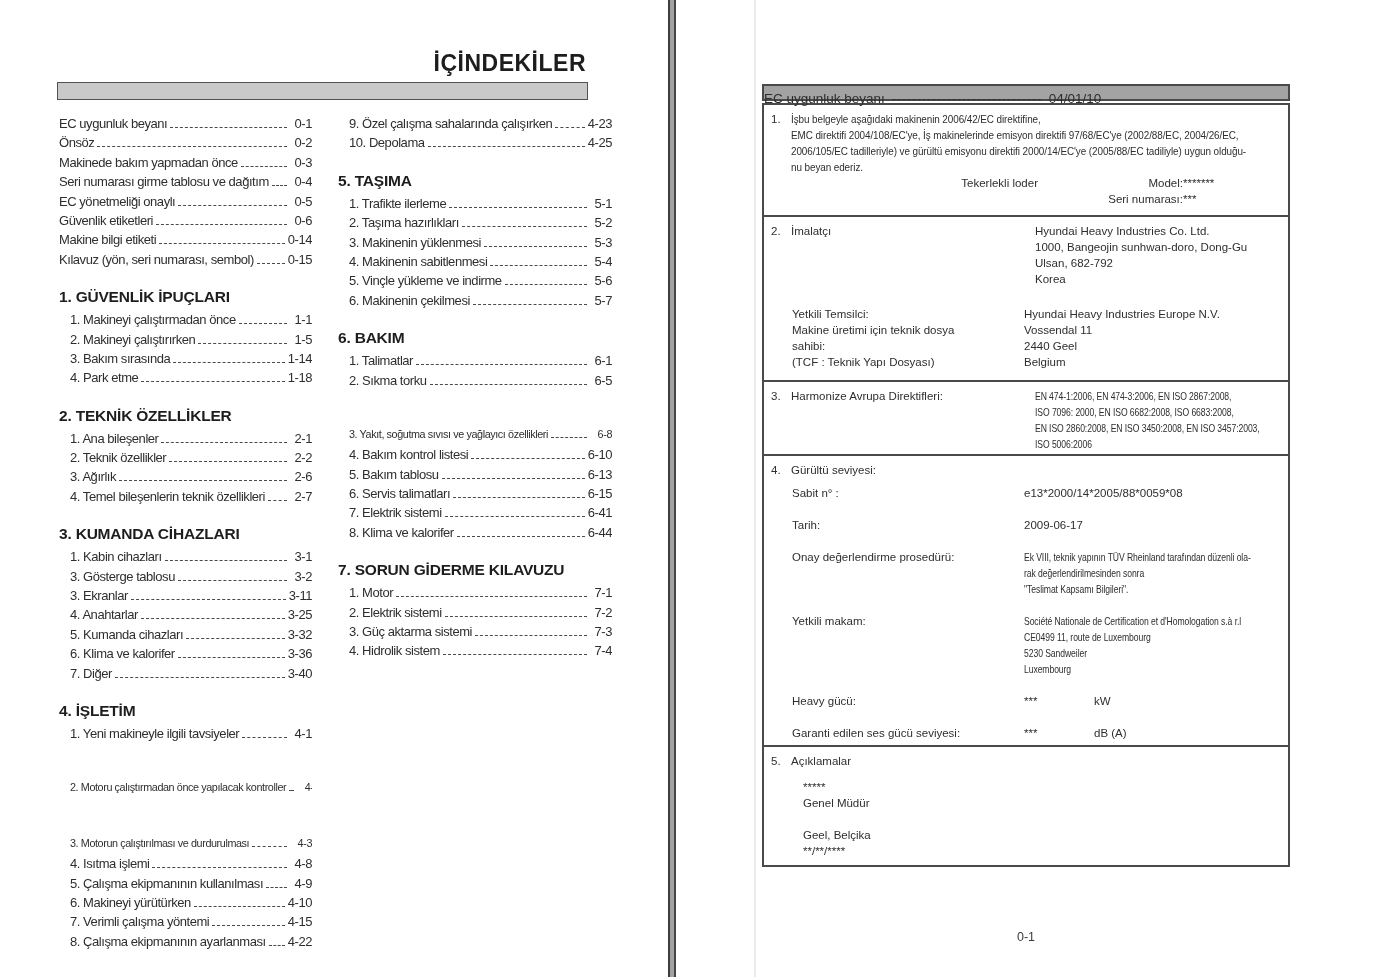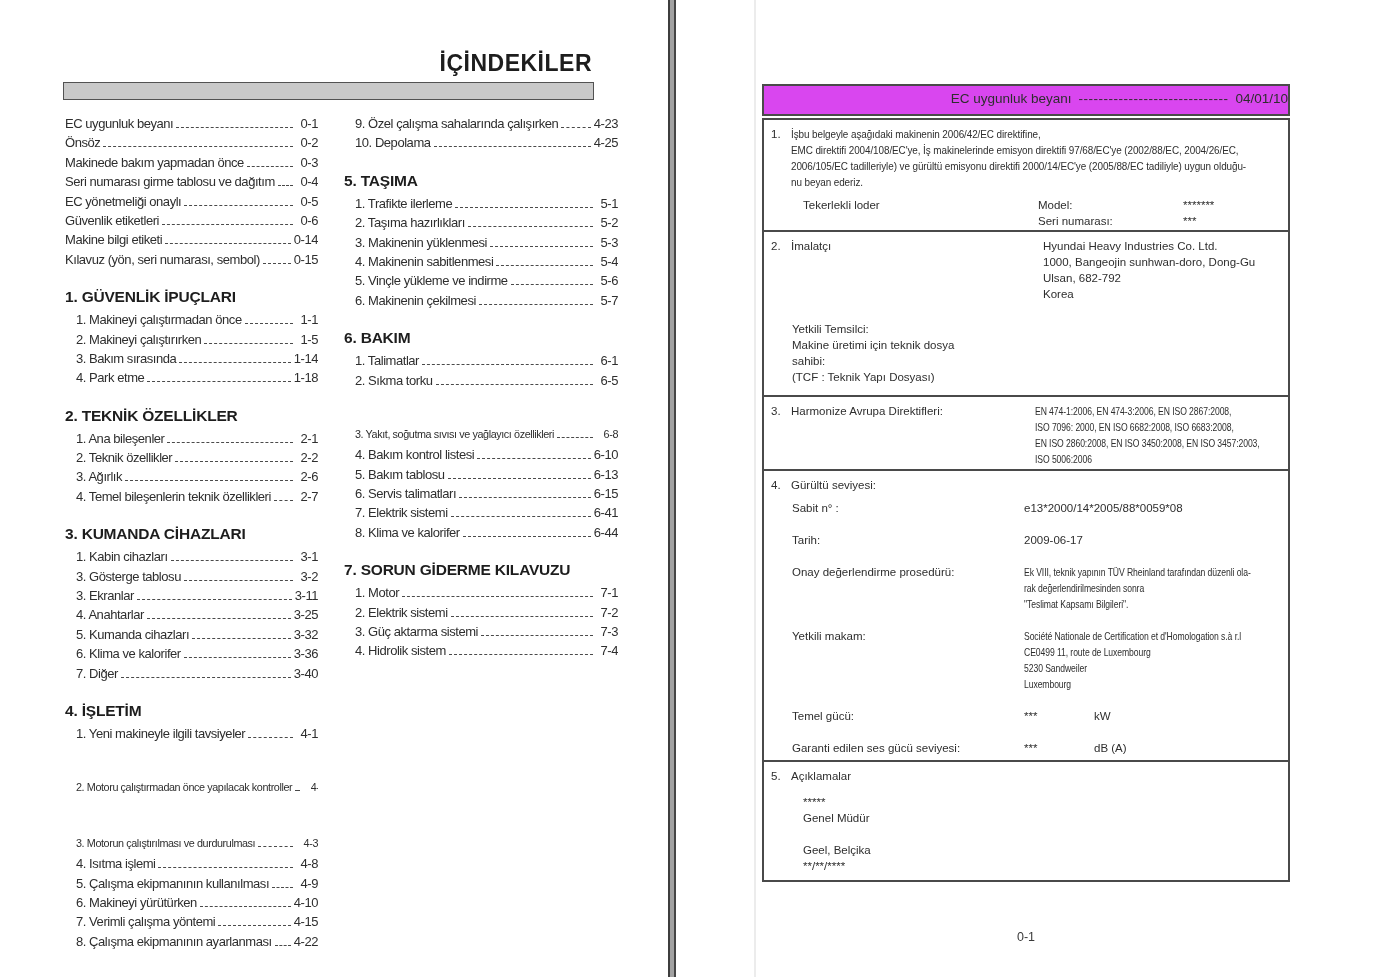--- a/index.html
+++ b/index.html
@@ -6,64 +6,64 @@
   body{
     width:1389px;height:977px;position:relative;overflow:hidden;
     background:#ffffff;color:#2e2e2e;
     font-family:"Liberation Sans","DejaVu Sans",sans-serif;
   }
   
   .divider{position:absolute;top:0;height:977px;left:668px;width:8px;
     background:linear-gradient(to right,#3e3e3e 0 2px,#a2a2a2 2px 6px,#464646 6px 8px);}
   .page-edge{position:absolute;top:0;height:977px;left:754px;width:2px;background:#ececec;}
   
-  .left-page{position:absolute;left:63px;top:50px;width:531px;height:860px;}
+  .left-page{position:absolute;left:57px;top:50px;width:531px;height:860px;}
   .toc-title{text-align:right;font-size:23px;font-weight:bold;letter-spacing:.5px;color:#1d1d1d;padding-right:2px;}
   .title-bar{height:16px;background:#c9c9c9;border:1px solid #525252;margin-top:5px;}
   .col{position:absolute;top:66px;}
   .col1{left:2px;width:253px;}
   .col2{left:281px;width:274px;}
   .toc-row{display:flex;align-items:baseline;height:19.4px;font-size:13px;
     letter-spacing:-0.45px;white-space:nowrap;overflow:hidden;}
   .toc-row .lbl{flex:none;}
   .toc-row .leader{flex:1 1 6px;min-width:5px;border-bottom:1px dashed #4a4a4a;margin:0 3px 4px 3px;}
   .toc-row .pg{flex:none;min-width:22px;text-align:right;}
   .toc-row.small{font-size:10.8px;letter-spacing:-0.4px;margin-top:36px;}
   .toc-list.sub .toc-row{padding-left:11px;justify-content:space-between;}
   .toc-section{margin-top:17px;}
   .toc-heading{font-size:15.5px;font-weight:bold;letter-spacing:-0.2px;height:19px;margin-bottom:5px;color:#1d1d1d;}
   
   .right-page{position:absolute;left:762px;top:84px;width:528px;height:880px;}
-  .ec-header{height:32px;line-height:25px;background:#d946ef;border:2px solid #4a4a4a;
-    text-align:right;font-size:13.5px;box-sizing:border-box;}
+  .ec-header{height:17px;line-height:25px;background:#a3a3a3;border:2px solid #4a4a4a;
+    text-align:left;font-size:13.5px;box-sizing:border-box;}
   .ec-header .hdr-leader{margin:0 7px;letter-spacing:0.5px;}
   .ec-body{border:2px solid #4a4a4a;margin-top:2px;box-sizing:border-box;}
   .sec{display:flex;font-size:11.5px;line-height:16px;box-sizing:border-box;border-top:2px solid #4a4a4a;}
   .sec:first-child{border-top:none;}
   .sec .num{flex:none;width:17px;padding:6px 0 0 7px;}
   .sec .bod{flex:1;padding:6px 6px 0 3px;overflow:hidden;}
   .sec1{height:110px;}
   .sec2{height:165px;}
   .sec3{height:74px;}
   .sec4{height:291px;}
   .sec5{height:120px;}
   .para{white-space:pre-line;}
   .cond1{width:570px;transform:scaleX(0.862);transform-origin:left top;letter-spacing:-0.1px;}
   .cond2{flex:none !important;width:334px !important;transform:scaleX(0.748);transform-origin:left top;letter-spacing:-0.1px;}
-  .mrow{display:flex;margin-top:7px;}
+  .mrow{display:flex;text-align:right;}
   .mname{flex:none;width:235px;padding-left:12px;}
   .mcol{flex:1;}
   .kv2{display:flex;}
   .kv2 .k2{flex:none;width:145px;}
   .kv{display:flex;margin-bottom:16px;}
   .kv .k{flex:none;width:244px;white-space:pre-line;}
   .kv.ind{margin-left:1px;}
   .kv.ind .k{width:232px;}
   .kv .v{flex:1;white-space:pre-line;}
-  .kv.gap-lg{margin-bottom:19px;gap:8px;}
+  .kv.gap-lg{margin-bottom:19px;}
   .sec4 .sec-head{margin-bottom:7px;}
   .vwrap{display:flex;}
   .vwrap .vv{flex:none;width:70px;}
   .sec5 .lines{margin:10px 0 0 12px;white-space:pre-line;}
   .pageno{position:absolute;left:0;top:846px;width:100%;text-align:center;font-size:12.5px;color:#3a3a3a;}
 </style>
 </head>
 <body>
 
 <div class="left-page">
@@ -470,20 +470,24 @@
           <span class="v">Hyundai Heavy Industries Co. Ltd.
 1000, Bangeojin sunhwan-doro, Dong-Gu
 Ulsan, 682-792
 Korea</span>
         </div>
         <div class="kv ind">
           <span class="k">Yetkili Temsilci:
 Makine üretimi için teknik dosya
 sahibi:
 (TCF : Teknik Yapı Dosyası)</span>
+          <span class="v">Hyundai Heavy Industries Europe N.V.
+Vossendal 11
+2440 Geel
+Belgium</span>
         </div>
       </div>
     </div>
 
     <div class="sec sec3">
       <div class="num">3.</div>
       <div class="bod">
         <div class="kv">
           <span class="k">Harmonize Avrupa Direktifleri:</span>
           <span class="v cond2">EN 474-1:2006, EN 474-3:2006, EN ISO 2867:2008,
@@ -513,21 +517,21 @@
 "Teslimat Kapsamı Bilgileri".</span>
         </div>
         <div class="kv ind">
           <span class="k">Yetkili makam:</span>
           <span class="v cond2">Société Nationale de Certification et d'Homologation s.à r.l
 CE0499 11, route de Luxembourg
 5230 Sandweiler
 Luxembourg</span>
         </div>
         <div class="kv ind">
-          <span class="k">Temel gücü:</span>
+          <span class="k">Heavy gücü:</span>
           <span class="v vwrap">
             <span class="vv">***</span>
             <span>kW</span>
           </span>
         </div>
         <div class="kv ind">
           <span class="k">Garanti edilen ses gücü seviyesi:</span>
           <span class="v vwrap">
             <span class="vv">***</span>
             <span>dB (A)</span>

